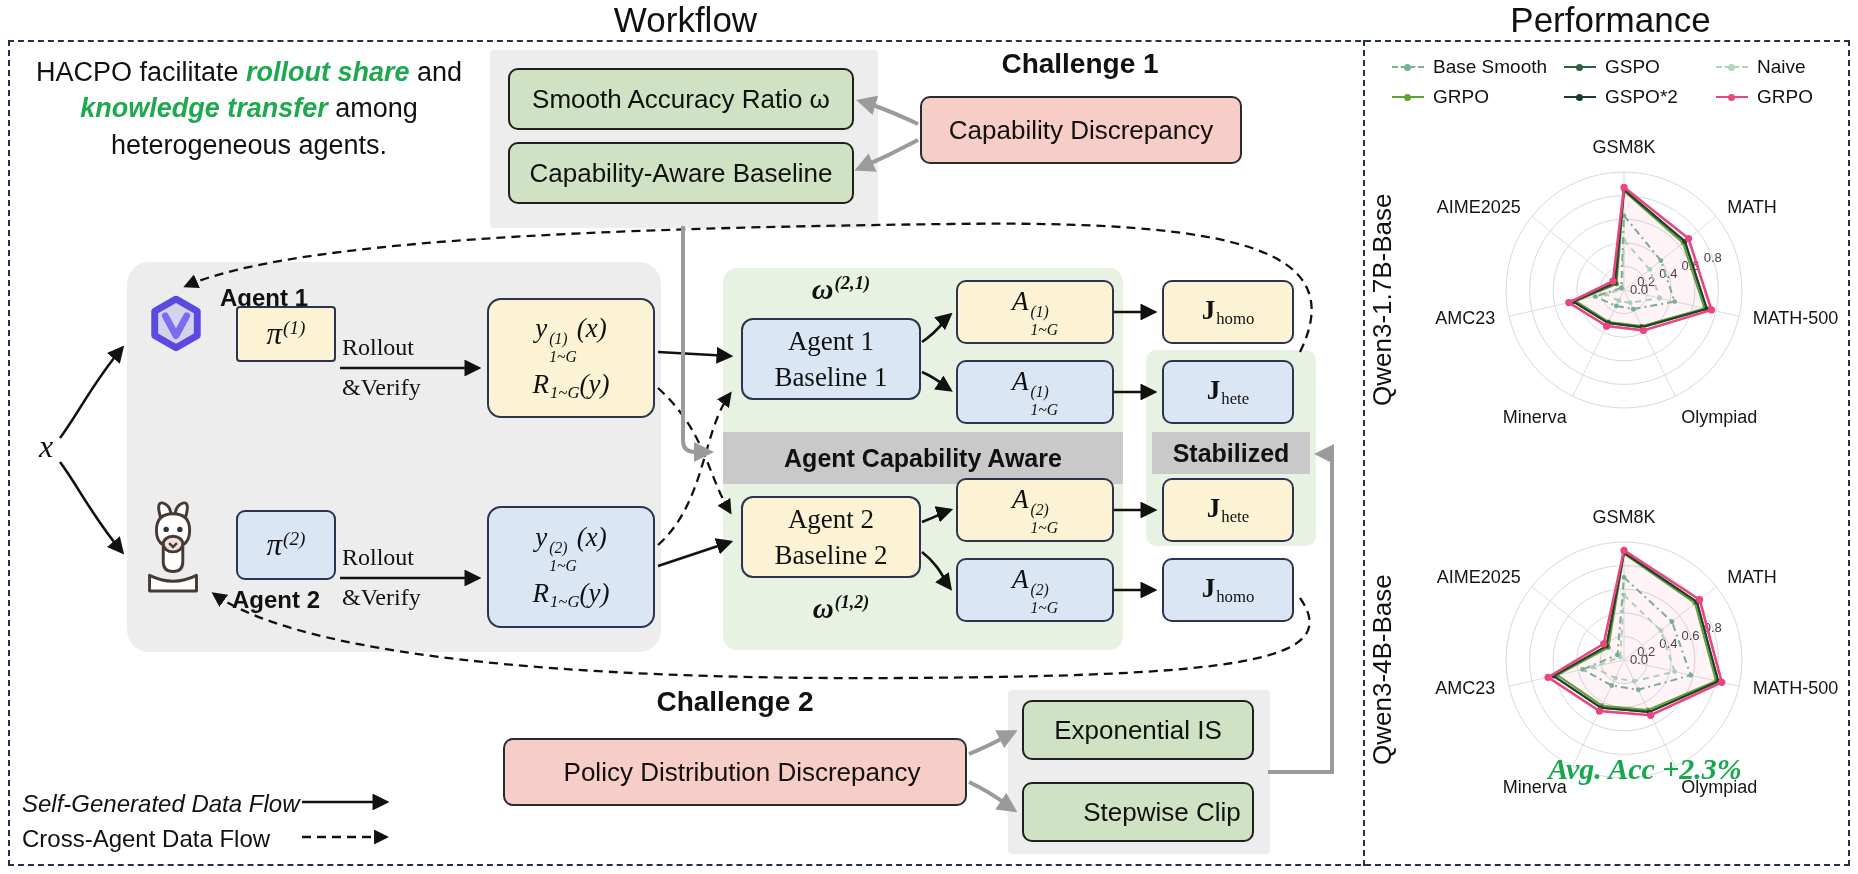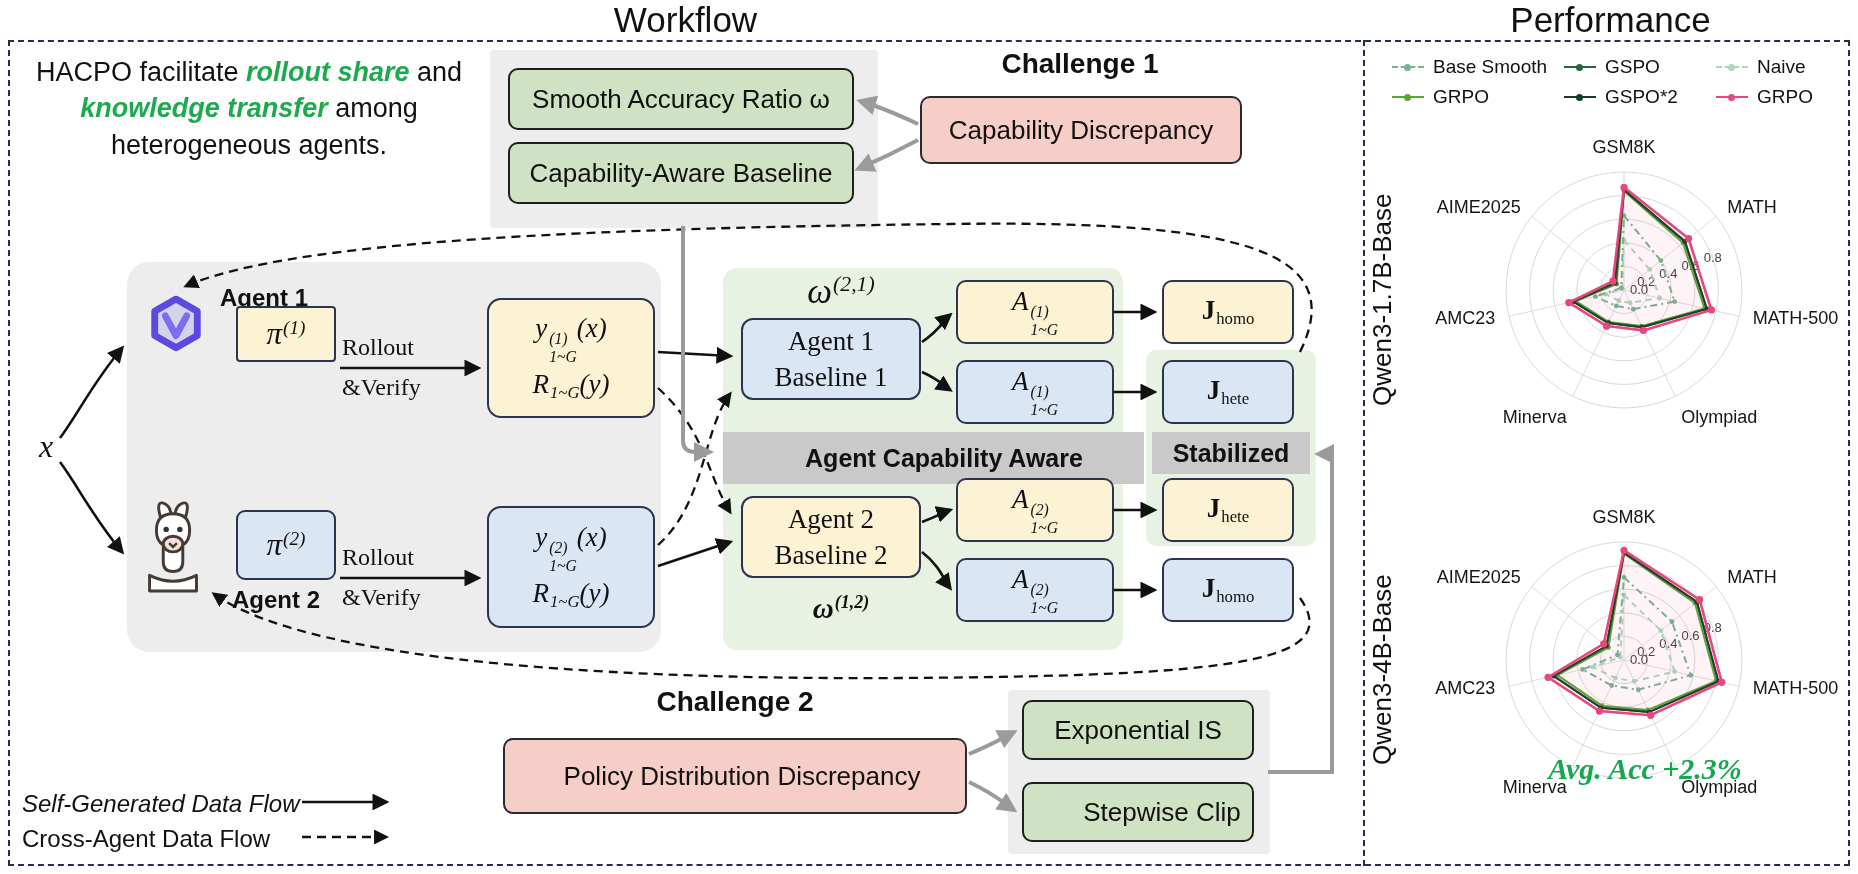--- a/index.html
+++ b/index.html
@@ -111,28 +111,28 @@
   <div class="rollout" style="left:342px;top:584px;width:138px;">&amp;Verify</div>
   <div class="box blue col" style="left:487px;top:506px;width:168px;height:122px;border-radius:14px;">
     <div class="mline"><span>y</span><span class="ss">
           <span class="t">(2)</span>
           <span class="b">1~G</span>
         </span><span>(x)</span></div>
     <div class="mline"><span>R</span><span class="msub">1~G</span><span>(y)</span></div>
   </div>
 
   <div class="greenpanel" style="left:723px;top:268px;width:400px;height:382px;"></div>
-  <div class="abs mline" style="left:766px;top:272px;width:150px;font-size:35px;font-weight:normal;text-align:center;z-index:3;">
+  <div class="abs mline" style="left:766px;top:272px;width:150px;font-size:30px;font-weight:bold;text-align:center;z-index:3;">
     <span>ω</span><span class="msup">(2,1)</span>
   </div>
   <div class="box blue col" style="left:741px;top:318px;width:180px;height:82px;border-radius:12px;">
     <div class="serifline">Agent 1</div>
     <div class="serifline">Baseline 1</div>
   </div>
-  <div class="graybar" style="left:723px;top:432px;width:400px;height:52px;padding-left:21px;">
+  <div class="graybar" style="left:723px;top:432px;width:400px;height:52px;">
     <span>Agent Capability Aware</span>
   </div>
   <div class="box yellow col" style="left:741px;top:496px;width:180px;height:82px;border-radius:12px;">
     <div class="serifline">Agent 2</div>
     <div class="serifline">Baseline 2</div>
   </div>
   <div class="abs mline" style="left:766px;top:592px;width:150px;font-size:29px;font-weight:bold;text-align:center;z-index:3;">
     <span>ω</span><span class="msup">(1,2)</span>
   </div>
 
@@ -172,21 +172,21 @@
     <span>Stabilized</span>
   </div>
   <div class="box yellow" style="left:1162px;top:478px;width:132px;height:64px;">
     <span class="mline" style="font-style:normal;font-weight:bold;"><span>J</span><span class="msub" style="font-weight:normal;">hete</span></span>
   </div>
   <div class="box blue" style="left:1162px;top:558px;width:132px;height:64px;">
     <span class="mline" style="font-style:normal;font-weight:bold;"><span>J</span><span class="msub" style="font-weight:normal;">homo</span></span>
   </div>
 
   <div class="abs bold28" style="left:610px;top:686px;width:250px;z-index:3;">Challenge 2</div>
-  <div class="box pink" style="left:503px;top:738px;width:464px;height:76px;font-size:26px;padding-left:14px;">
+  <div class="box pink" style="left:503px;top:738px;width:464px;height:68px;font-size:26px;padding-left:14px;">
     <span>Policy Distribution Discrepancy</span>
   </div>
   <div class="panel" style="left:1008px;top:690px;width:262px;height:164px;border-radius:4px;"></div>
   <div class="box green" style="left:1022px;top:700px;width:232px;height:60px;font-size:26px;">
     <span>Exponential IS</span>
   </div>
   <div class="box green" style="left:1022px;top:782px;width:232px;height:60px;font-size:26px;padding-left:48px;">
     <span>Stepwise Clip</span>
   </div>
 

